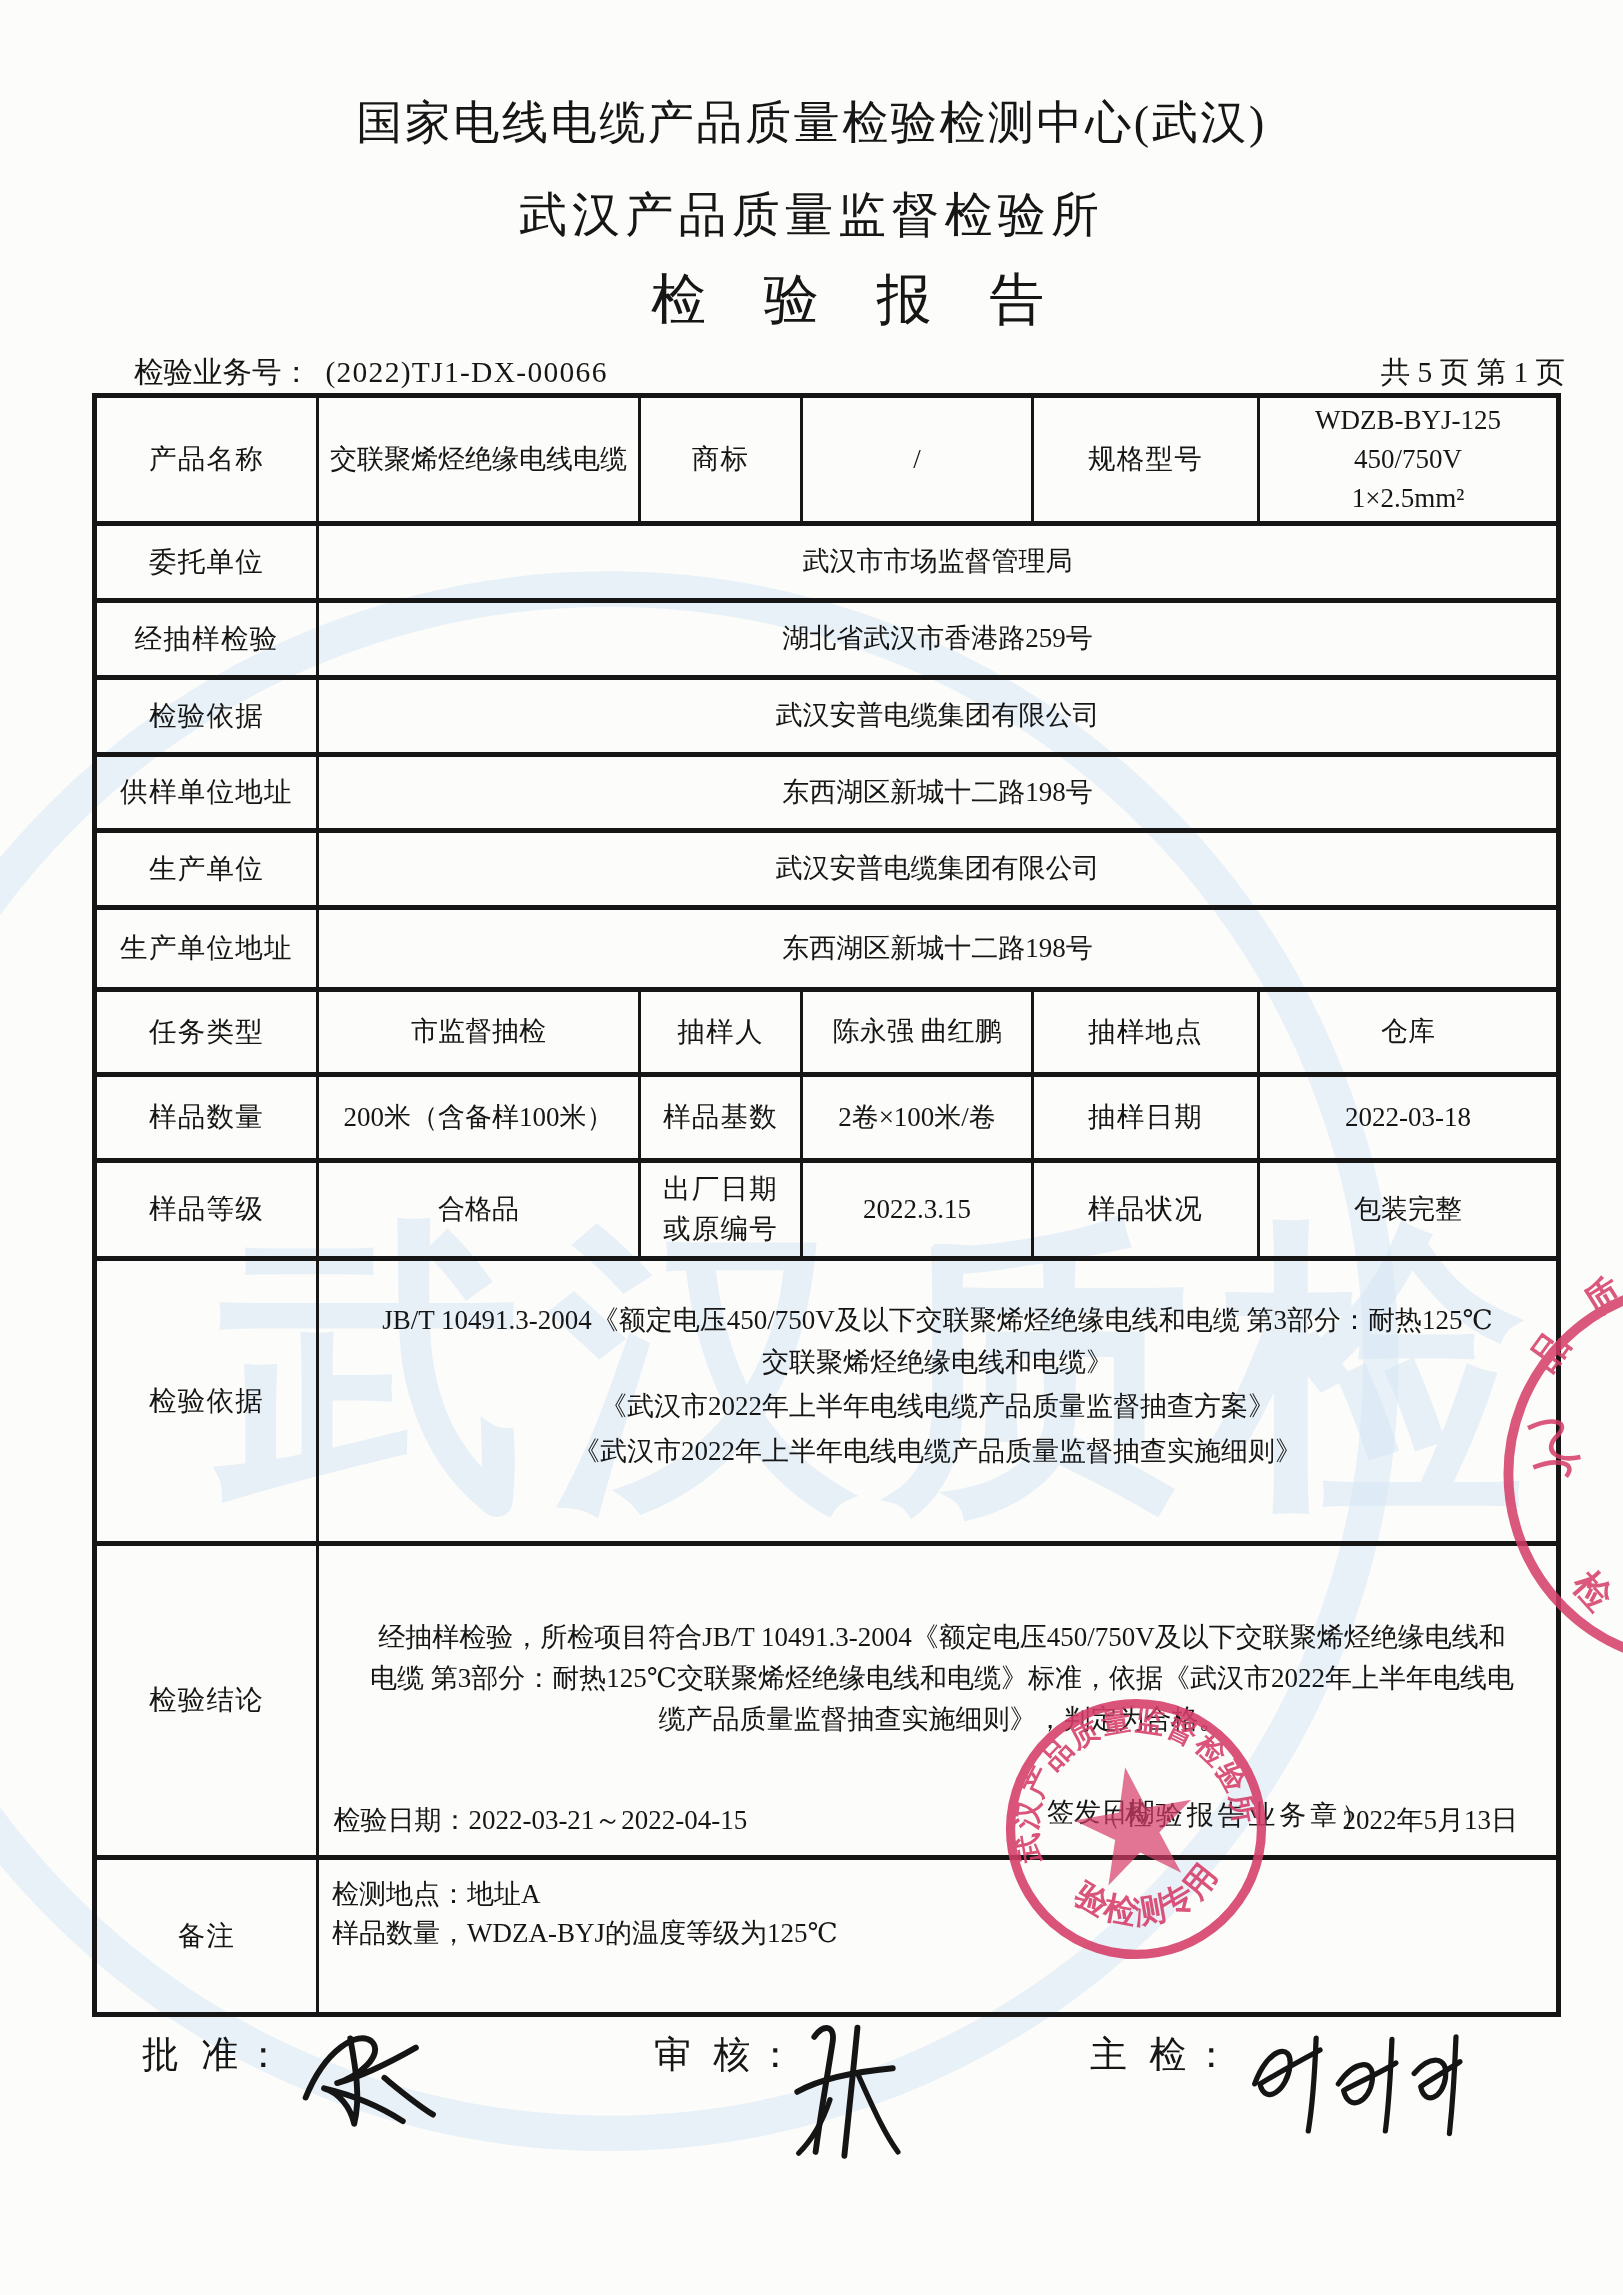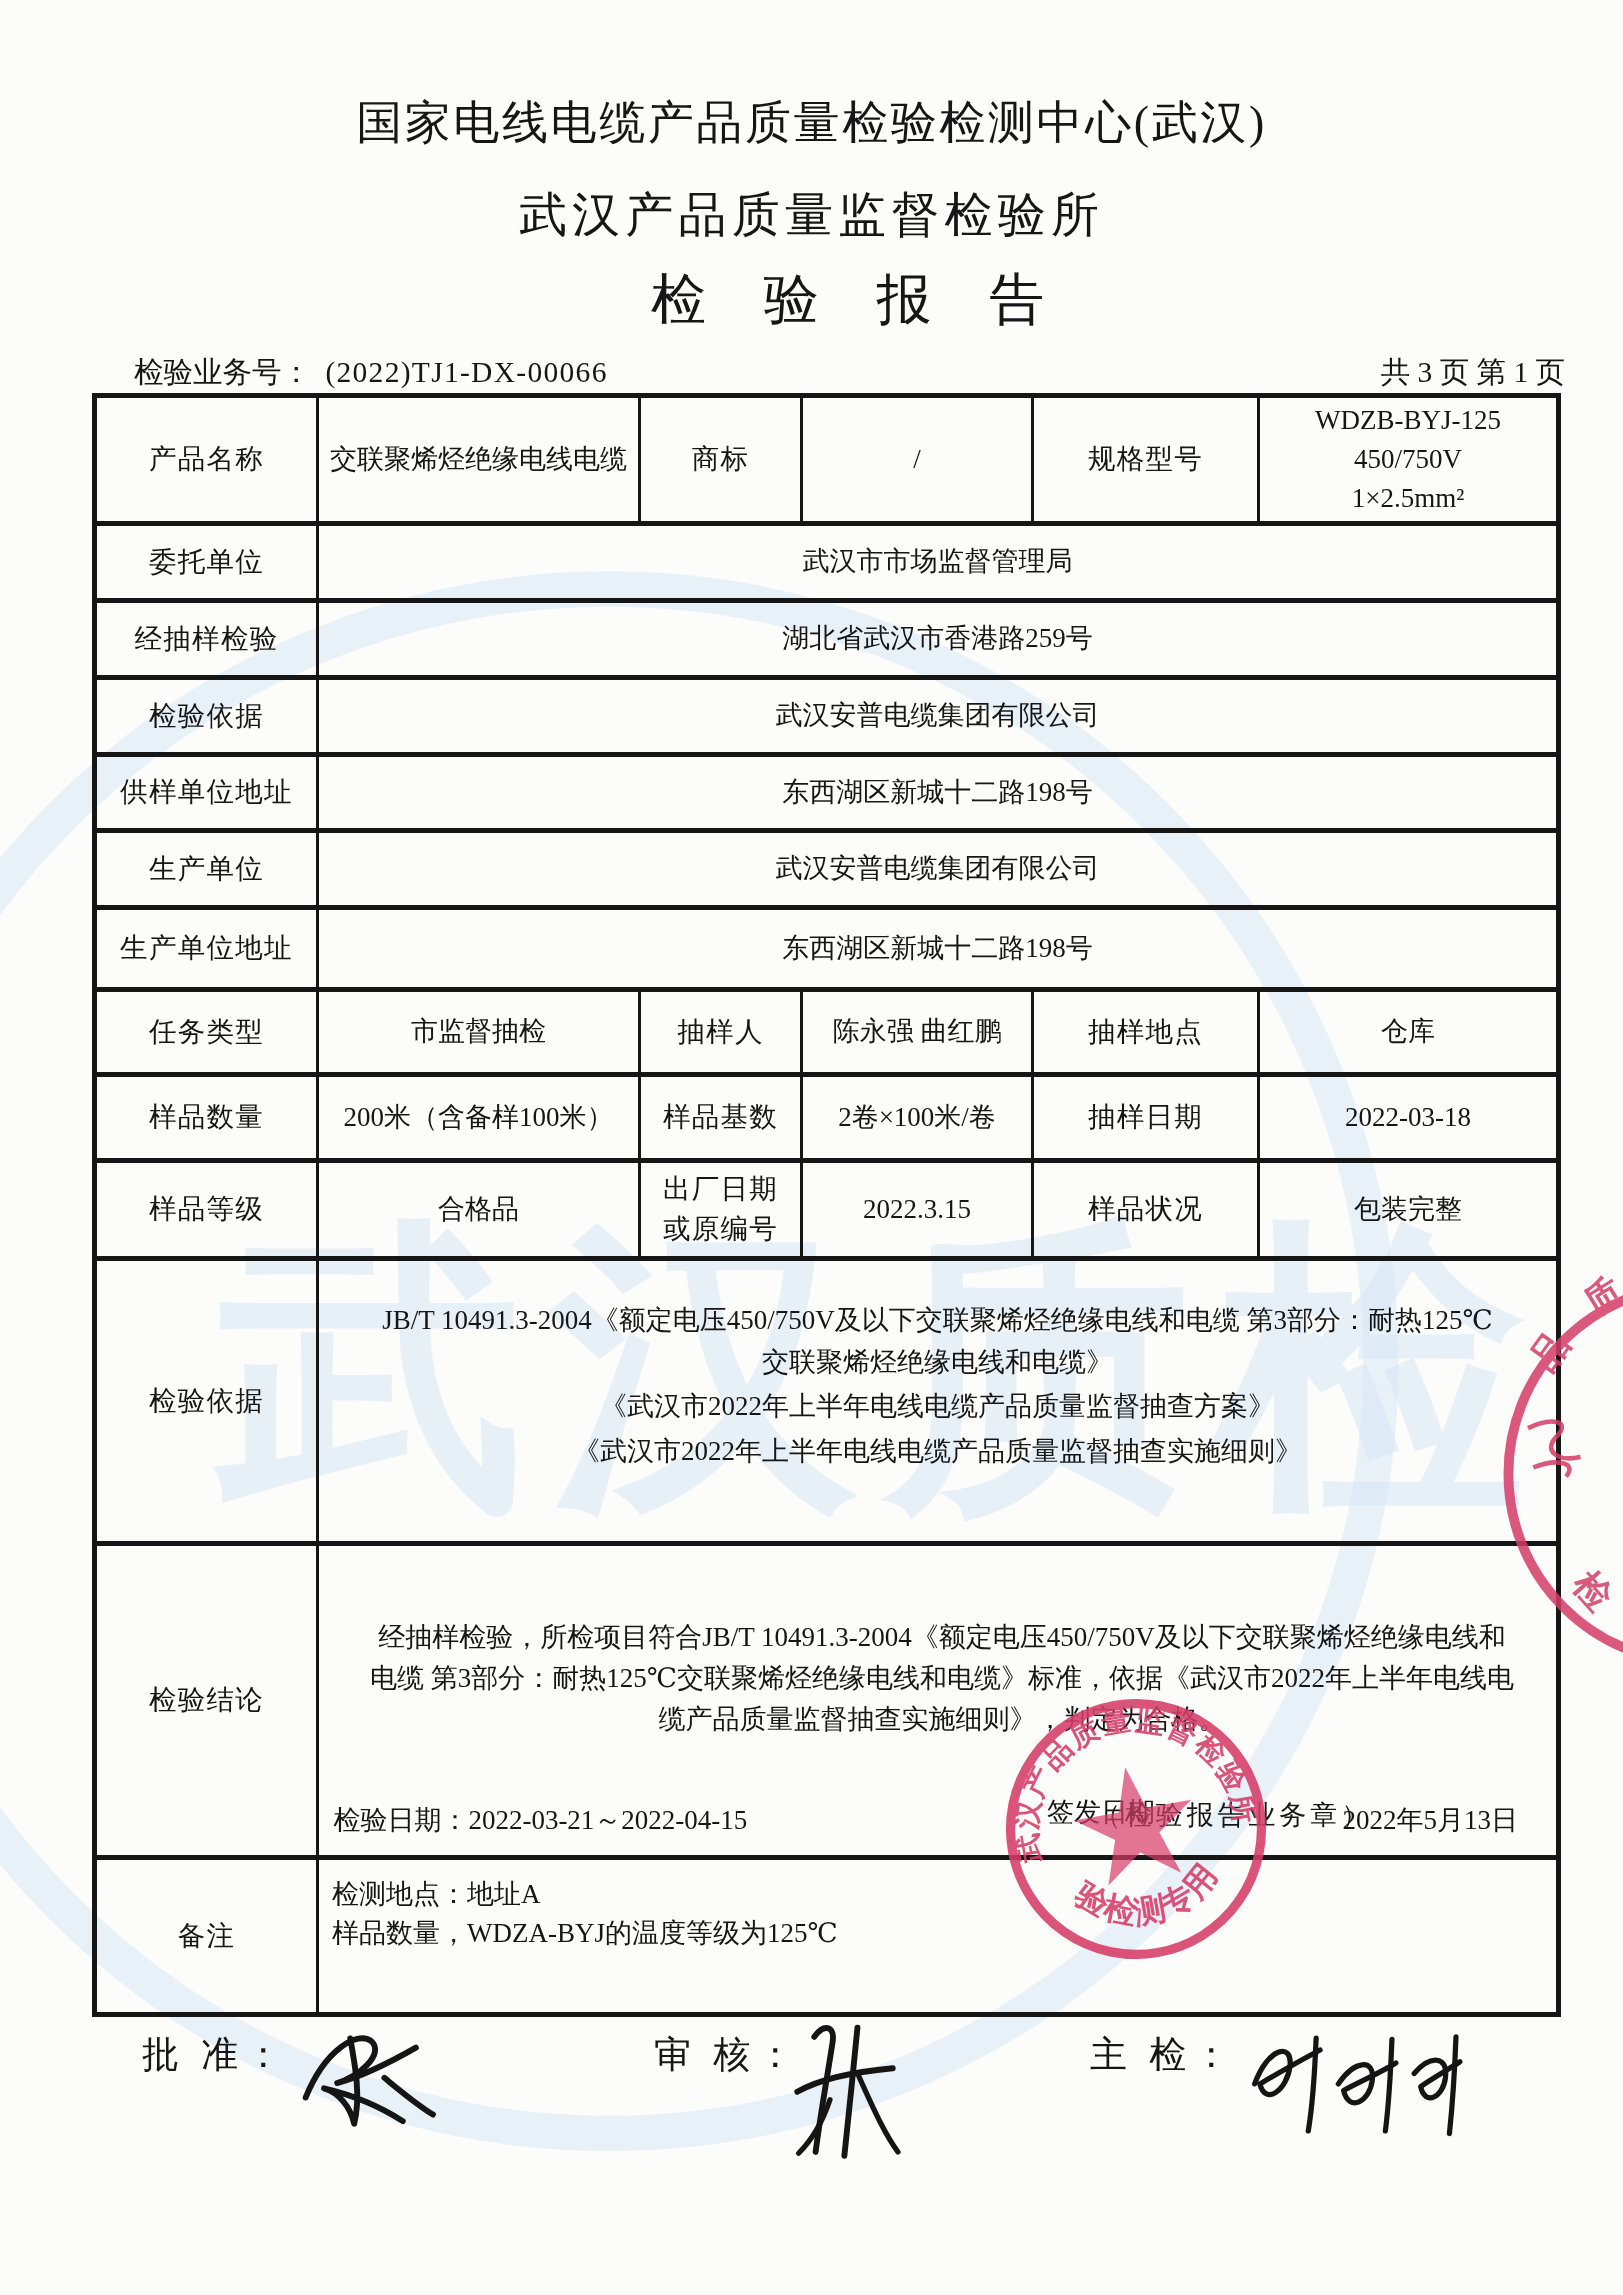--- a/index.html
+++ b/index.html
@@ -88,21 +88,21 @@
   </svg>
 
   <div class="title1">国家电线电缆产品质量检验检测中心(武汉)</div>
   <div class="title2">武汉产品质量监督检验所</div>
   <div class="title3">检 验 报 告</div>
 
   <div class="bizline">
     <span>
       <span>检验业务号：</span><span class="no-value">(2022)TJ1-DX-00066</span>
     </span>
-    <span>共 3 页 第 1 页</span>
+    <span>共 5 页 第 1 页</span>
   </div>
 
   <table class="report">
     <colgroup>
       <col style="width:223px">
         <col style="width:322px">
         <col style="width:162px">
       <col style="width:231px">
         <col style="width:226px">
         <col style="width:300px">

